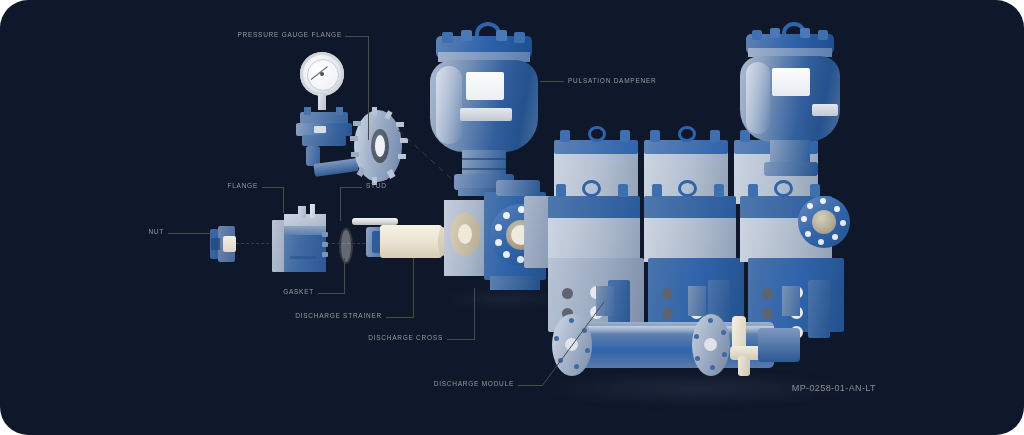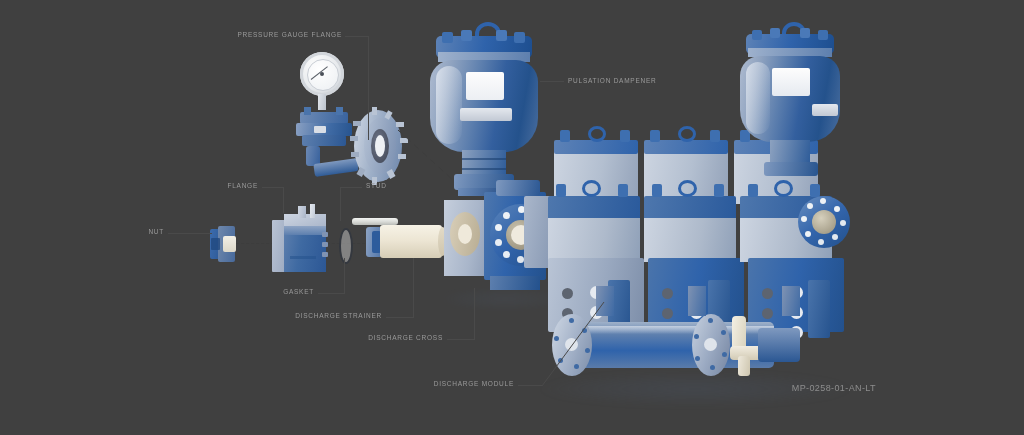--- a/index.html
+++ b/index.html
@@ -1,19 +1,19 @@
 <!DOCTYPE html>
 <html><head>
 <meta charset="utf-8">
 <title>Discharge Module Exploded View</title>
 <style>
   html,body{margin:0;padding:0;background:#fff;}
   body{width:1024px;height:435px;overflow:hidden;
        font-family:"Liberation Sans","DejaVu Sans",sans-serif;}
-  #stage{position:relative;width:1024px;height:435px;background:#404040;overflow:hidden;}
+  #stage{position:relative;width:1024px;height:435px;background:#0f172a;overflow:hidden;border-radius:28px;}
 
   
   .label{position:absolute;font-size:6.5px;letter-spacing:.75px;
          color:#9a9a9a;white-space:nowrap;font-weight:400;
          -webkit-font-smoothing:antialiased;}
   .label.r{text-align:right;}
 
   
   .lead{position:absolute;background:#4a4a4a;}
   .lead.h{height:1px;}

